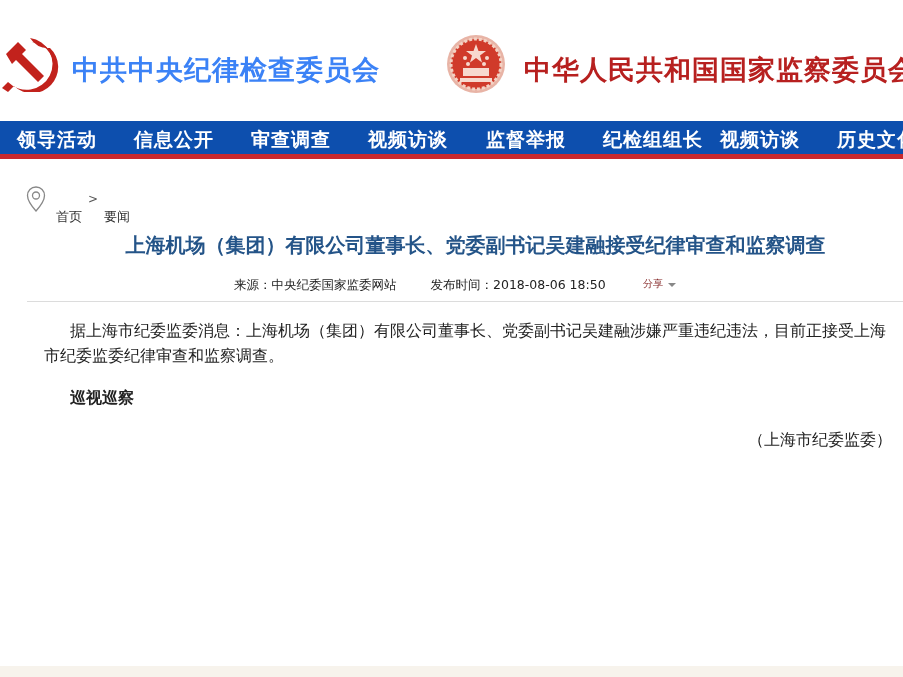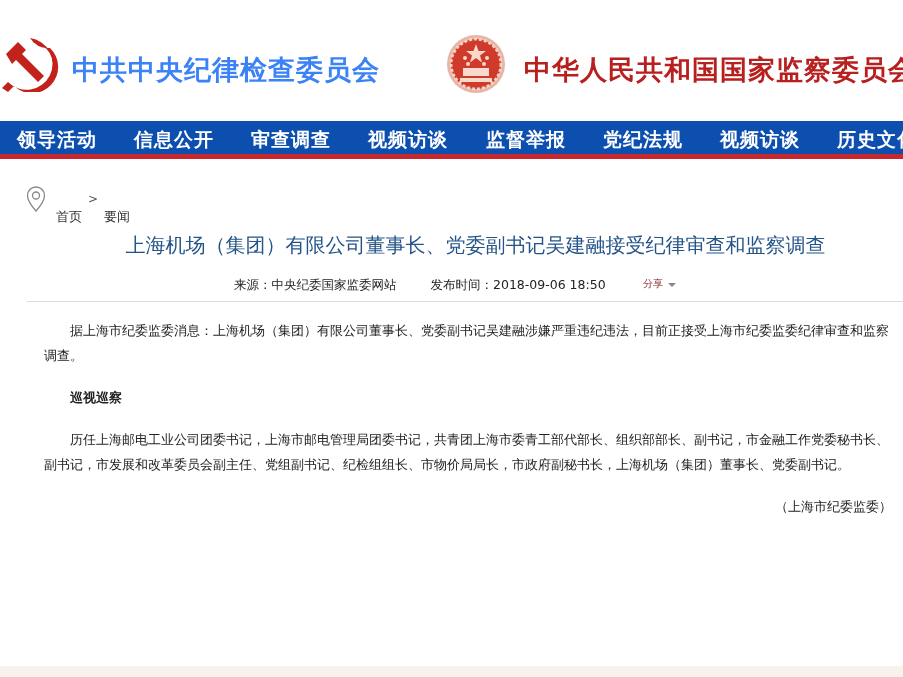--- a/index.html
+++ b/index.html
@@ -34,31 +34,31 @@
     letter-spacing: 1px; cursor: pointer; text-align: right;
   }
 
   .breadcrumb { position: absolute; top: 186px; left: 26px; height: 26px; display: flex; align-items: center; font-size: 13px; color: #333; }
   .pin-icon { width: 20px; height: 26px; margin-right: 10px; }
   .crumb { cursor: pointer; margin-top: 36px; }
   .crumb-sep { margin: 0 6px; color: #555; font-size: 12px; }
 
   .article-title {
     position: absolute; top: 232px; left: 0; width: 903px; text-align: center;
-    font-size: 20px; font-weight: normal; color: #245488; letter-spacing: 0px; padding-left: 48px;
+    font-size: 20px; font-weight: bold; color: #245488; letter-spacing: 0px; padding-left: 48px;
   }
 
   .meta { position: absolute; top: 277px; left: 234px; font-size: 12.5px; color: #222; white-space: nowrap; }
   .meta .time { margin-left: 30px; }
   .share { position: absolute; top: 277px; left: 643px; font-size: 10px; color: #7f1d1d; cursor: pointer; display: flex; align-items: center; }
   .share .caret { width: 0; height: 0; border-left: 4px solid transparent; border-right: 4px solid transparent; border-top: 4px solid #888; margin-left: 5px; margin-top: 2px; }
 
   .divider { position: absolute; top: 301px; left: 27px; width: 876px; height: 1px; background: #dcdcdc; }
 
-  .content { position: absolute; top: 318px; left: 44px; width: 850px; font-size: 13px; color: #222; line-height: 25px; }
+  .content { position: absolute; top: 318px; left: 44px; width: 850px; font-size: 16px; color: #222; line-height: 25px; }
   .content p { margin-bottom: 17px; }
   .content .indent { text-indent: 26px; }
   .content .bold { font-weight: bold; text-indent: 26px; }
   .content .right { text-align: right; padding-right: 2px; }
 
   .footer-strip { position: absolute; top: 666px; left: 0; width: 903px; height: 11px; background: #f7f3ec; }
 </style>
 </head>
 <body>
 
@@ -86,48 +86,47 @@
   </svg>
   <div class="title-right">中华人民共和国国家监察委员会</div>
 </div>
 
 <div class="nav">
   <span class="nav-item" style="left:17px">领导活动</span>
   <span class="nav-item" style="left:134px">信息公开</span>
   <span class="nav-item" style="left:251px">审查调查</span>
   <span class="nav-item" style="left:368px">视频访谈</span>
   <span class="nav-item" style="left:486px">监督举报</span>
-  <span class="nav-item" style="left:603px">党纪法规</span>
+  <span class="nav-item" style="left:603px">纪检组组长</span>
   <span class="nav-item" style="left:720px">视频访谈</span>
   <span class="nav-item" style="left:837px">历史文化</span>
 </div>
 
 <div class="breadcrumb">
   <svg class="pin-icon" viewBox="0 0 20 26">
     <path d="M10 1 C5 1 1.5 4.8 1.5 9.5 C1.5 15.5 10 25 10 25 C10 25 18.5 15.5 18.5 9.5 C18.5 4.8 15 1 10 1 Z" fill="none" stroke="#888" stroke-width="1.3"></path>
     <circle cx="10" cy="9.5" r="3.5" fill="none" stroke="#888" stroke-width="1.3"></circle>
   </svg>
   <span class="crumb">首页</span>
   <span class="crumb-sep">&gt;</span>
   <span class="crumb">要闻</span>
 </div>
 
 <h1 class="article-title">上海机场（集团）有限公司董事长、党委副书记吴建融接受纪律审查和监察调查</h1>
 
 <div class="meta">
   <span>来源：中央纪委国家监委网站</span>
-  <span class="time">发布时间：2018-09-06 18:50</span>
+  <span class="time">发布时间：2018-08-06 18:50</span>
 </div>
 <div class="share">
   <span>分享</span>
   <span class="caret"></span>
 </div>
 
 <div class="divider"></div>
 
 <div class="content">
   <p class="indent">据上海市纪委监委消息：上海机场（集团）有限公司董事长、党委副书记吴建融涉嫌严重违纪违法，目前正接受上海市纪委监委纪律审查和监察调查。</p>
   <p class="bold">巡视巡察</p>
-  <p class="indent">历任上海邮电工业公司团委书记，上海市邮电管理局团委书记，共青团上海市委青工部代部长、组织部部长、副书记，市金融工作党委秘书长、副书记，市发展和改革委员会副主任、党组副书记、纪检组组长、市物价局局长，市政府副秘书长，上海机场（集团）董事长、党委副书记。</p>
   <p class="right">（上海市纪委监委）</p>
 </div>
 
 <div class="footer-strip"></div>
 
 </body></html>

